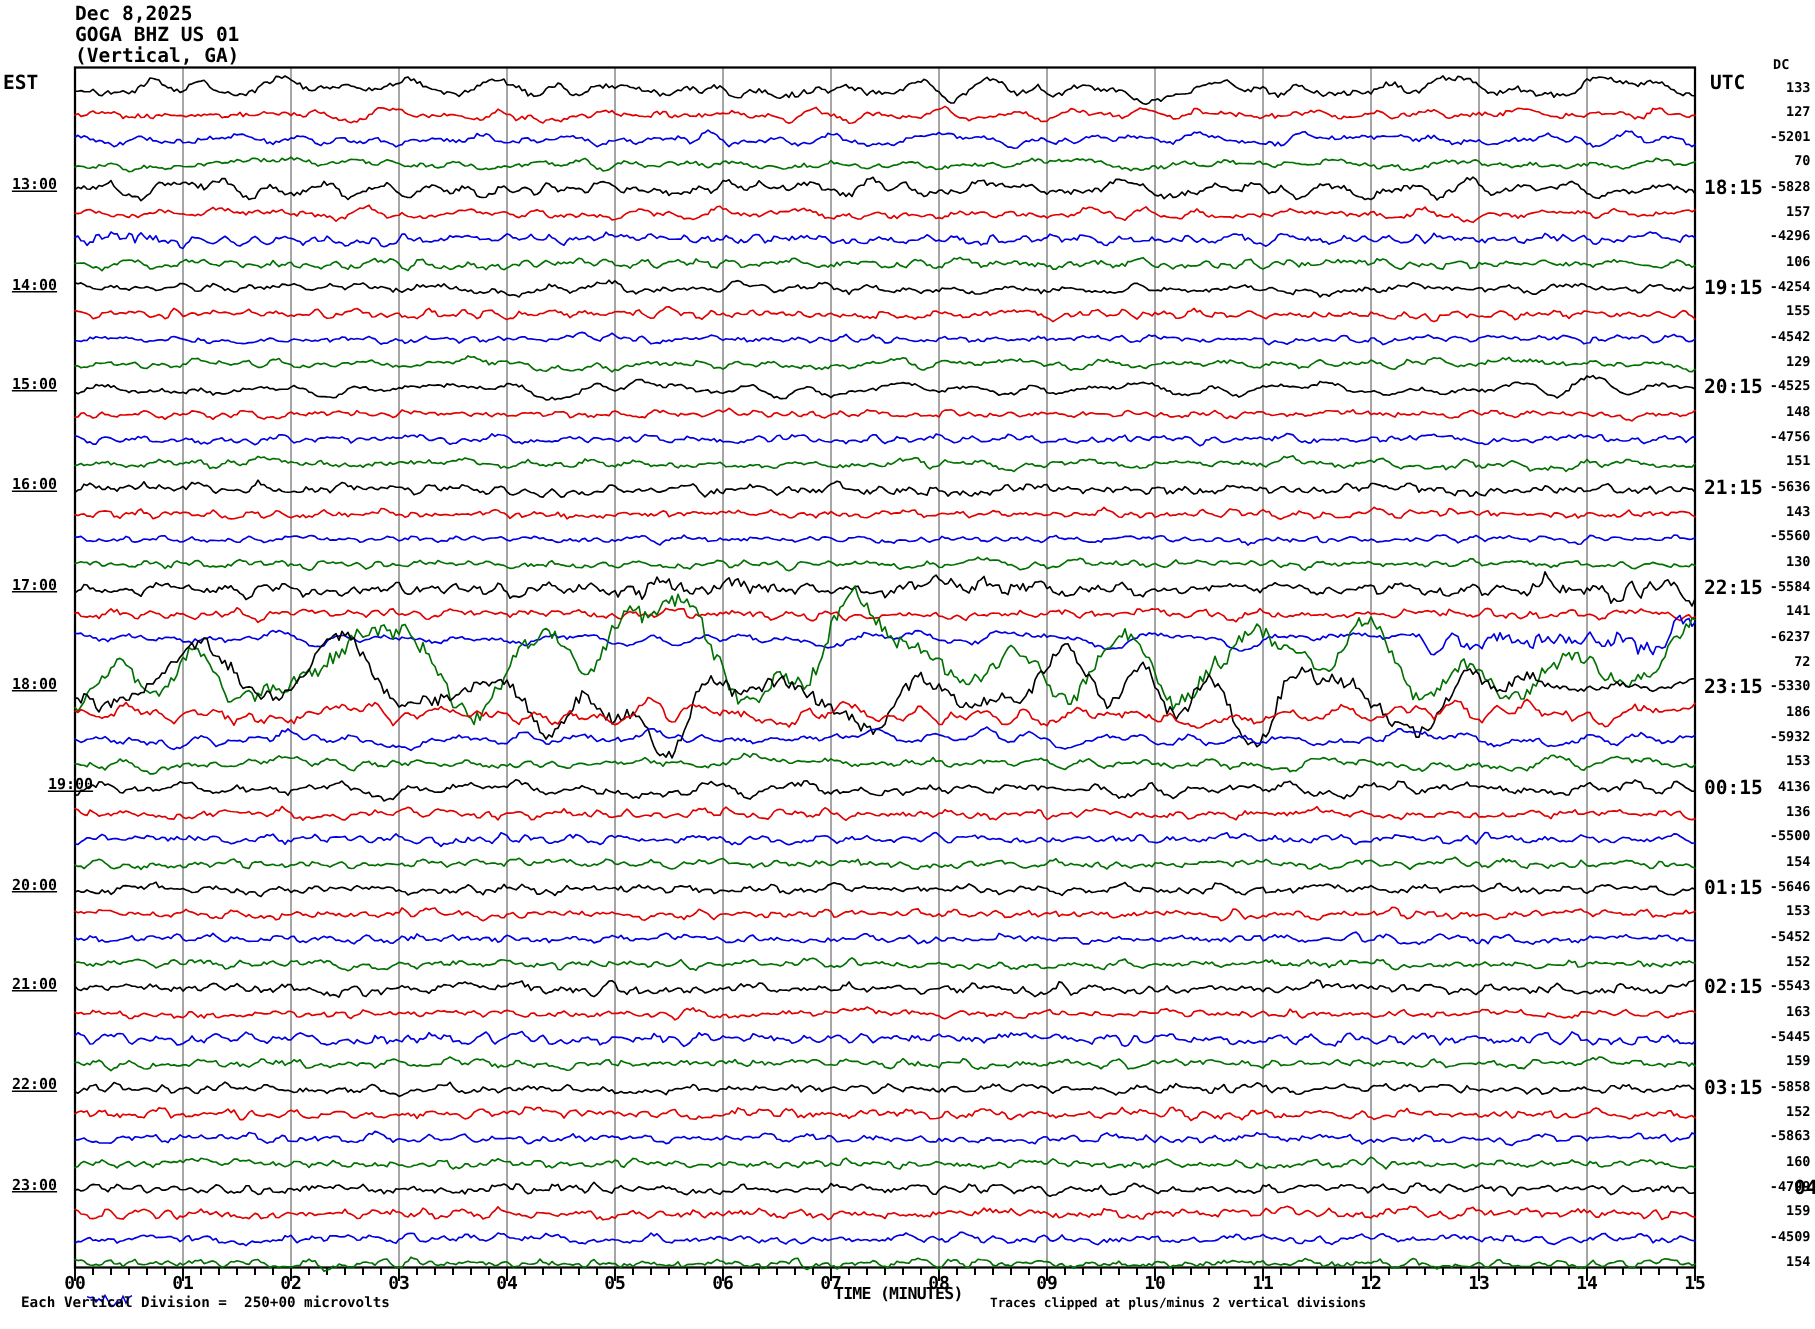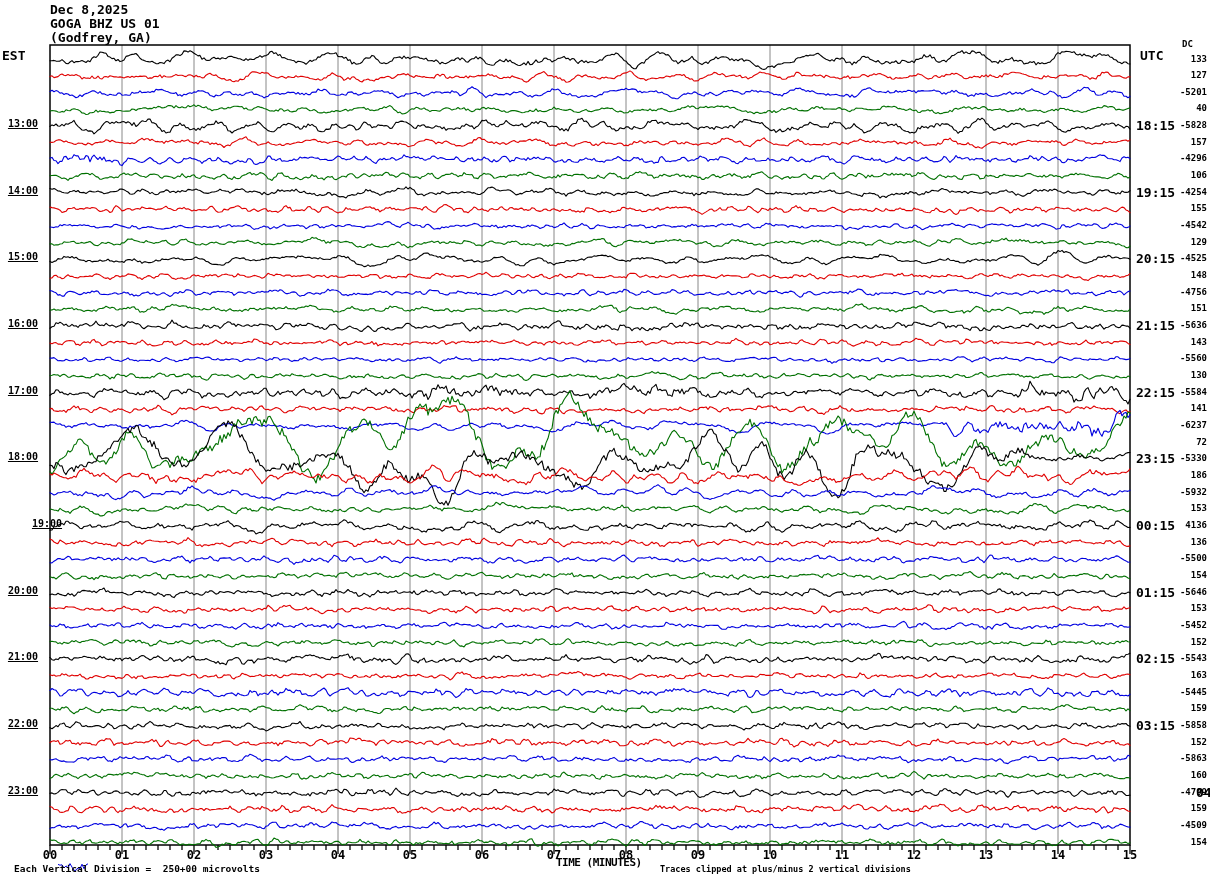--- a/index.html
+++ b/index.html
@@ -175,21 +175,21 @@
       <polyline points="50,778.4 52,777.6 54,775.3 56,774.3 58,775.1 60,776.0 62,776.8 64,774.8 66,775.0 68,773.3 70,774.4 72,775.8 74,776.6 76,777.0 78,778.6 80,776.8 82,776.1 84,774.9 86,774.4 88,776.2 90,777.6 92,776.6 94,775.5 96,774.5 98,776.1 100,776.5 102,778.2 104,776.0 106,776.2 108,774.4 110,774.2 112,774.6 114,775.1 116,774.4 118,774.9 120,773.6 122,775.0 124,773.1 126,773.2 128,772.5 130,773.5 132,774.1 134,772.2 136,772.7 138,772.9 140,773.9 142,774.6 144,774.7 146,776.0 148,776.8 150,775.8 152,776.0 154,774.6 156,772.7 158,772.7 160,774.1 162,773.7 164,773.9 166,773.3 168,774.5 170,775.7 172,775.3 174,774.9 176,776.4 178,776.3 180,776.0 182,774.6 184,776.9 186,775.6 188,776.8 190,777.8 192,777.2 194,776.1 196,774.3 198,774.3 200,774.5 202,775.9 204,776.2 206,778.3 208,776.1 210,776.5 212,775.1 214,775.3 216,776.3 218,777.1 220,775.6 222,773.7 224,775.0 226,775.4 228,777.3 230,777.4 232,778.0 234,777.7 236,775.4 238,775.4 240,776.3 242,776.0 244,777.6 246,777.2 248,777.0 250,775.3 252,777.2 254,776.7 256,776.8 258,777.8 260,774.8 262,775.1 264,775.9 266,776.9 268,776.7 270,777.5 272,778.0 274,777.8 276,776.9 278,776.7 280,775.9 282,775.6 284,776.6 286,777.6 288,777.0 290,776.4 292,773.8 294,773.8 296,774.3 298,773.7 300,777.8 302,779.3 304,778.0 306,779.0 308,778.0 310,775.9 312,775.9 314,777.7 316,777.8 318,777.3 320,775.5 322,776.6 324,776.7 326,775.2 328,773.2 330,773.9 332,772.5 334,773.5 336,774.3 338,774.5 340,774.4 342,776.8 344,776.6 346,776.4 348,775.0 350,776.4 352,776.7 354,776.3 356,774.0 358,773.9 360,773.8 362,774.9 364,778.1 366,777.2 368,778.6 370,777.5 372,775.8 374,774.8 376,775.7 378,775.3 380,777.0 382,776.3 384,776.0 386,775.5 388,775.3 390,777.2 392,777.2 394,777.8 396,777.3 398,775.8 400,776.4 402,775.9 404,774.6 406,774.2 408,775.1 410,773.4 412,774.1 414,777.4 416,778.1 418,775.6 420,774.2 422,772.3 424,772.5 426,774.3 428,774.5 430,775.5 432,776.4 434,775.0 436,775.7 438,774.6 440,775.1 442,776.4 444,777.0 446,775.3 448,775.8 450,774.2 452,774.5 454,775.6 456,775.8 458,777.7 460,778.3 462,777.6 464,777.0 466,776.3 468,776.4 470,776.5 472,776.6 474,778.1 476,777.2 478,775.8 480,775.2 482,776.8 484,776.5 486,774.5 488,774.9 490,775.2 492,776.4 494,776.3 496,776.4 498,777.9 500,775.8 502,777.3 504,776.5 506,776.6 508,775.2 510,774.5 512,776.2 514,775.7 516,777.5 518,778.5 520,778.3 522,775.9 524,775.1 526,775.5 528,777.1 530,777.1 532,778.3 534,777.0 536,774.6 538,776.0 540,775.1 542,775.3 544,773.9 546,774.2 548,775.0 550,777.5 552,776.9 554,775.4 556,776.2 558,776.9 560,776.7 562,773.2 564,772.1 566,774.0 568,775.5 570,775.5 572,776.8 574,777.1 576,775.2 578,775.4 580,776.0 582,774.7 584,775.0 586,775.1 588,776.0 590,776.2 592,774.4 594,775.4 596,778.2 598,778.8 600,779.3 602,776.3 604,776.8 606,774.7 608,775.2 610,775.5 612,777.2 614,777.3 616,776.7 618,776.6 620,776.4 622,775.5 624,774.4 626,774.8 628,775.4 630,776.5 632,775.7 634,775.9 636,777.2 638,775.4 640,777.4 642,776.5 644,777.2 646,775.8 648,777.2 650,777.0 652,778.1 654,777.3 656,779.1 658,777.7 660,777.7 662,777.1 664,776.8 666,774.9 668,775.7 670,776.4 672,778.3 674,778.0 676,775.7 678,775.2 680,773.6 682,773.7 684,774.7 686,774.0 688,774.6 690,773.9 692,774.8 694,774.2 696,775.9 698,775.9 700,774.1 702,772.6 704,773.7 706,775.5 708,775.7 710,776.0 712,777.6 714,776.6 716,774.5 718,774.0 720,775.5 722,775.2 724,775.7 726,775.9 728,777.6 730,776.2 732,776.1 734,776.2 736,775.4 738,778.0 740,778.4 742,777.6 744,777.1 746,776.4 748,776.3 750,778.3 752,776.7 754,777.2 756,775.0 758,775.9 760,776.0 762,778.7 764,777.3 766,777.9 768,775.9 770,776.7 772,774.8 774,774.4 776,773.7 778,772.9 780,773.8 782,775.3 784,776.3 786,776.8 788,778.1 790,777.4 792,776.1 794,777.0 796,776.4 798,776.7 800,775.1 802,776.3 804,776.5 806,777.3 808,776.3 810,777.1 812,775.8 814,776.3 816,777.1 818,777.0 820,776.6 822,775.7 824,773.4 826,774.6 828,775.4 830,777.6 832,778.3 834,778.6 836,777.8 838,775.5 840,777.0 842,777.0 844,779.1 846,777.8 848,778.3 850,778.5 852,776.8 854,776.7 856,778.2 858,776.9 860,778.2 862,777.2 864,776.5 866,776.1 868,776.7 870,775.5 872,774.2 874,774.2 876,773.3 878,773.1 880,775.7 882,776.8 884,776.1 886,775.4 888,778.3 890,777.6 892,777.4 894,777.8 896,776.1 898,775.9 900,773.8 902,773.2 904,773.8 906,775.5 908,776.6 910,775.5 912,772.9 914,771.4 916,772.5 918,774.7 920,775.9 922,777.2 924,779.2 926,776.9 928,774.6 930,774.5 932,776.5 934,775.8 936,775.3 938,776.5 940,775.7 942,775.1 944,775.9 946,774.3 948,775.1 950,777.1 952,776.8 954,777.7 956,777.2 958,775.6 960,776.3 962,776.6 964,776.3 966,775.8 968,776.1 970,775.7 972,776.8 974,777.5 976,778.6 978,777.9 980,777.2 982,776.4 984,777.7 986,776.2 988,775.4 990,776.0 992,776.3 994,775.8 996,776.5 998,773.9 1000,773.6 1002,773.8 1004,776.0 1006,775.3 1008,775.9 1010,776.9 1012,775.8 1014,777.3 1016,777.0 1018,778.1 1020,777.1 1022,777.1 1024,776.1 1026,775.1 1028,774.0 1030,775.4 1032,776.2 1034,775.2 1036,777.1 1038,776.2 1040,776.1 1042,775.3 1044,775.4 1046,774.9 1048,773.3 1050,774.7 1052,774.7 1054,775.8 1056,776.7 1058,776.9 1060,774.3 1062,775.6 1064,774.9 1066,777.5 1068,778.0 1070,777.3 1072,777.3 1074,777.0 1076,775.2 1078,775.1 1080,774.2 1082,774.8 1084,776.5 1086,776.8 1088,775.5 1090,774.7 1092,774.6 1094,773.3 1096,773.5 1098,774.4 1100,773.3 1102,774.3 1104,776.2 1106,775.0 1108,774.8 1110,776.2 1112,775.9 1114,777.4 1116,777.7 1118,778.2 1120,778.6 1122,778.5 1124,778.8 1126,777.6 1128,777.5 1130,778.2" fill="none" stroke="#007000" stroke-width="1.1" stroke-linejoin="round" stroke-linecap="round"></polyline>
       <polyline points="50,793.3 52,792.9 54,794.0 56,793.6 58,792.4 60,790.3 62,789.6 64,789.8 66,789.8 68,792.5 70,792.9 72,794.5 74,791.8 76,791.8 78,789.6 80,790.5 82,792.4 84,792.4 86,792.7 88,792.6 90,791.2 92,790.4 94,790.4 96,793.7 98,795.2 100,794.4 102,792.9 104,791.9 106,791.9 108,793.4 110,793.4 112,792.8 114,791.3 116,790.9 118,791.3 120,793.0 122,793.2 124,793.0 126,792.1 128,792.2 130,793.7 132,795.1 134,793.5 136,794.1 138,795.0 140,793.0 142,791.7 144,789.9 146,790.3 148,791.8 150,794.0 152,795.3 154,794.2 156,795.4 158,794.6 160,795.0 162,793.6 164,790.5 166,790.5 168,793.8 170,794.7 172,796.3 174,795.8 176,792.8 178,792.6 180,792.1 182,794.7 184,794.8 186,794.9 188,794.3 190,795.3 192,792.5 194,792.4 196,793.4 198,792.6 200,794.1 202,791.5 204,790.8 206,793.4 208,790.8 210,792.0 212,790.5 214,790.8 216,791.9 218,791.8 220,791.2 222,792.2 224,790.3 226,790.0 228,791.2 230,792.5 232,792.9 234,791.9 236,792.0 238,792.3 240,791.4 242,789.6 244,791.7 246,794.0 248,793.3 250,794.6 252,793.6 254,793.1 256,795.8 258,793.7 260,794.0 262,795.2 264,792.5 266,792.8 268,792.5 270,792.3 272,793.1 274,791.8 276,791.0 278,793.3 280,792.7 282,794.3 284,793.4 286,793.7 288,793.3 290,795.2 292,793.1 294,792.0 296,793.0 298,794.0 300,794.3 302,795.3 304,794.8 306,795.2 308,793.6 310,795.9 312,792.8 314,792.8 316,794.1 318,794.1 320,792.5 322,792.7 324,794.1 326,793.9 328,790.2 330,791.0 332,790.2 334,790.2 336,789.3 338,790.3 340,792.4 342,792.9 344,789.3 346,789.5 348,791.2 350,794.4 352,795.8 354,795.3 356,792.4 358,793.7 360,793.2 362,793.7 364,793.3 366,793.6 368,789.6 370,790.6 372,789.6 374,793.6 376,792.9 378,791.4 380,790.5 382,791.7 384,790.2 386,792.5 388,792.9 390,795.3 392,793.8 394,790.5 396,788.2 398,790.3 400,792.0 402,793.8 404,793.9 406,794.7 408,795.4 410,792.2 412,791.8 414,790.4 416,792.2 418,792.8 420,793.6 422,794.0 424,792.6 426,791.2 428,791.9 430,792.5 432,793.1 434,792.7 436,792.9 438,791.4 440,791.7 442,790.5 444,792.3 446,791.5 448,792.8 450,792.5 452,794.6 454,794.7 456,795.9 458,796.4 460,794.9 462,793.0 464,795.3 466,794.0 468,794.9 470,795.1 472,793.2 474,792.7 476,794.8 478,795.5 480,796.2 482,794.0 484,794.4 486,794.3 488,794.8 490,793.2 492,792.2 494,789.9 496,789.5 498,792.6 500,792.6 502,792.6 504,792.0 506,793.0 508,792.6 510,793.2 512,792.7 514,794.3 516,793.9 518,795.0 520,793.7 522,793.3 524,792.8 526,793.2 528,793.6 530,794.6 532,794.4 534,793.0 536,792.5 538,792.0 540,792.9 542,792.7 544,793.0 546,792.5 548,795.0 550,792.9 552,792.1 554,789.0 556,790.7 558,789.8 560,791.4 562,791.3 564,791.6 566,792.9 568,793.3 570,791.4 572,790.6 574,789.6 576,790.0 578,792.1 580,791.4 582,793.0 584,792.8 586,793.3 588,793.0 590,794.9 592,793.0 594,794.7 596,792.6 598,793.3 600,792.8 602,791.9 604,793.0 606,790.8 608,790.2 610,790.4 612,790.0 614,790.6 616,790.3 618,791.0 620,794.3 622,796.1 624,796.2 626,793.4 628,791.7 630,790.9 632,791.9 634,792.2 636,792.9 638,793.8 640,794.8 642,794.0 644,792.2 646,789.4 648,790.7 650,790.1 652,793.4 654,795.2 656,793.6 658,794.3 660,791.1 662,789.9 664,790.2 666,790.0 668,789.9 670,791.2 672,792.3 674,793.6 676,795.7 678,794.1 680,793.4 682,794.0 684,792.3 686,791.8 688,790.9 690,792.2 692,791.1 694,791.5 696,794.0 698,796.5 700,797.5 702,796.7 704,796.6 706,794.9 708,794.6 710,792.9 712,792.1 714,791.2 716,792.1 718,792.8 720,792.1 722,793.3 724,793.9 726,793.2 728,794.1 730,792.5 732,792.8 734,790.3 736,793.1 738,795.4 740,796.6 742,796.0 744,796.1 746,795.2 748,794.5 750,794.1 752,791.0 754,790.4 756,788.9 758,789.6 760,791.3 762,790.3 764,791.8 766,792.5 768,793.2 770,794.7 772,795.7 774,794.0 776,793.8 778,794.2 780,792.9 782,791.3 784,793.2 786,792.9 788,794.2 790,794.1 792,794.3 794,794.2 796,794.2 798,792.0 800,793.3 802,791.9 804,792.2 806,791.7 808,791.2 810,792.6 812,794.1 814,793.4 816,792.7 818,791.8 820,792.3 822,793.5 824,795.0 826,793.7 828,794.4 830,794.8 832,793.6 834,794.2 836,795.5 838,794.5 840,794.1 842,790.2 844,790.9 846,789.7 848,792.1 850,792.6 852,795.0 854,794.8 856,794.7 858,793.4 860,792.6 862,792.3 864,791.3 866,790.4 868,790.6 870,791.4 872,790.5 874,790.0 876,790.4 878,790.0 880,790.6 882,791.9 884,793.4 886,793.0 888,792.0 890,791.9 892,792.0 894,789.9 896,790.7 898,790.0 900,789.8 902,790.2 904,791.8 906,792.2 908,791.9 910,792.8 912,795.3 914,793.6 916,791.4 918,791.8 920,790.8 922,789.4 924,791.7 926,792.9 928,792.6 930,792.8 932,793.9 934,795.1 936,795.5 938,794.4 940,790.9 942,790.9 944,788.8 946,788.8 948,790.7 950,790.4 952,792.6 954,793.6 956,792.5 958,793.8 960,795.3 962,793.4 964,790.7 966,789.6 968,790.6 970,791.3 972,792.7 974,792.5 976,794.3 978,794.1 980,792.9 982,792.9 984,791.6 986,791.3 988,790.1 990,792.1 992,792.1 994,791.4 996,794.0 998,792.1 1000,790.9 1002,791.3 1004,792.4 1006,795.7 1008,797.3 1010,795.4 1012,792.1 1014,791.6 1016,791.9 1018,793.1 1020,792.9 1022,792.3 1024,792.3 1026,792.3 1028,791.2 1030,791.2 1032,790.3 1034,791.0 1036,793.3 1038,794.3 1040,792.7 1042,792.6 1044,791.3 1046,792.3 1048,792.7 1050,791.7 1052,791.5 1054,793.0 1056,792.9 1058,791.8 1060,791.0 1062,790.6 1064,791.7 1066,792.4 1068,791.2 1070,792.2 1072,794.9 1074,796.4 1076,795.6 1078,794.1 1080,791.9 1082,790.4 1084,791.6 1086,792.7 1088,794.3 1090,794.1 1092,794.2 1094,793.0 1096,793.3 1098,791.9 1100,792.0 1102,794.3 1104,792.9 1106,793.4 1108,790.9 1110,792.0 1112,790.6 1114,793.8 1116,794.4 1118,791.7 1120,791.8 1122,791.6 1124,793.5 1126,795.4 1128,795.5 1130,795.1" fill="none" stroke="#000000" stroke-width="1.1" stroke-linejoin="round" stroke-linecap="round"></polyline>
       <polyline points="50,806.4 52,807.2 54,809.3 56,809.5 58,810.0 60,812.3 62,812.4 64,812.0 66,810.9 68,810.7 70,806.3 72,806.2 74,807.4 76,809.7 78,812.0 80,812.4 82,812.7 84,810.8 86,809.0 88,808.5 90,806.9 92,807.9 94,806.8 96,806.2 98,806.8 100,807.7 102,809.4 104,812.3 106,811.8 108,809.5 110,807.6 112,806.9 114,807.7 116,810.9 118,812.7 120,810.7 122,811.4 124,810.4 126,808.2 128,808.8 130,808.8 132,807.9 134,806.1 136,808.3 138,807.7 140,809.6 142,808.9 144,807.8 146,809.5 148,811.1 150,809.3 152,808.4 154,811.0 156,809.9 158,811.3 160,811.4 162,812.2 164,811.7 166,812.4 168,810.6 170,808.9 172,809.6 174,812.4 176,811.8 178,811.7 180,809.8 182,808.8 184,811.7 186,811.8 188,810.3 190,809.2 192,808.3 194,808.8 196,809.2 198,809.8 200,808.6 202,808.6 204,810.5 206,808.5 208,809.0 210,810.3 212,809.6 214,809.5 216,809.3 218,808.9 220,808.6 222,809.2 224,808.5 226,808.3 228,808.8 230,806.1 232,808.8 234,809.4 236,810.5 238,812.3 240,812.2 242,809.7 244,809.6 246,808.7 248,806.7 250,806.9 252,807.5 254,809.0 256,808.8 258,807.7 260,809.5 262,806.4 264,807.9 266,808.0 268,808.9 270,810.7 272,811.3 274,809.1 276,811.0 278,809.7 280,808.5 282,805.4 284,806.6 286,809.4 288,809.2 290,812.5 292,812.2 294,810.6 296,811.0 298,811.4 300,810.1 302,807.3 304,806.9 306,807.3 308,806.1 310,806.9 312,808.6 314,808.2 316,810.9 318,809.6 320,810.3 322,812.6 324,811.8 326,811.5 328,808.6 330,807.0 332,804.6 334,806.7 336,807.4 338,808.2 340,808.3 342,809.1 344,809.9 346,809.2 348,810.5 350,810.4 352,811.1 354,812.0 356,810.9 358,808.3 360,808.5 362,808.6 364,808.9 366,808.8 368,809.7 370,810.3 372,810.8 374,809.2 376,809.3 378,810.1 380,809.0 382,809.1 384,807.8 386,809.1 388,807.8 390,808.7 392,807.6 394,807.5 396,809.8 398,812.6 400,811.3 402,813.2 404,812.8 406,812.6 408,811.2 410,812.1 412,809.8 414,809.7 416,809.3 418,809.5 420,808.0 422,807.1 424,809.1 426,808.1 428,809.5 430,810.6 432,812.3 434,811.4 436,810.1 438,808.3 440,807.5 442,807.9 444,809.9 446,810.0 448,810.4 450,810.2 452,808.9 454,811.3 456,809.6 458,808.6 460,809.8 462,806.7 464,807.8 466,808.4 468,810.7 470,811.8 472,810.0 474,808.5 476,809.8 478,808.1 480,809.4 482,810.5 484,809.1 486,807.4 488,809.3 490,808.2 492,808.7 494,807.0 496,809.5 498,807.9 500,809.5 502,809.3 504,807.8 506,805.6 508,806.9 510,807.3 512,809.2 514,810.8 516,809.1 518,811.4 520,811.0 522,812.1 524,811.4 526,808.8 528,808.6 530,808.0 532,807.3 534,806.3 536,807.8 538,810.3 540,809.0 542,811.9 544,810.8 546,809.8 548,809.4 550,811.0 552,813.0 554,812.1 556,809.3 558,808.9 560,807.7 562,807.6 564,808.7 566,808.5 568,810.0 570,808.2 572,810.0 574,809.6 576,808.0 578,809.7 580,810.0 582,809.3 584,810.5 586,810.4 588,810.9 590,812.3 592,809.1 594,809.2 596,808.5 598,809.3 600,810.4 602,810.0 604,810.6 606,809.6 608,810.2 610,809.3 612,810.9 614,810.0 616,811.2 618,810.3 620,811.2 622,808.0 624,809.8 626,808.1 628,809.0 630,808.4 632,807.3 634,807.4 636,808.0 638,808.6 640,807.5 642,808.3 644,809.4 646,809.9 648,810.3 650,807.8 652,809.3 654,807.6 656,805.4 658,807.4 660,805.8 662,808.3 664,806.4 666,808.4 668,808.1 670,807.2 672,808.3 674,805.8 676,807.8 678,809.4 680,810.4 682,809.1 684,808.1 686,806.8 688,806.9 690,808.6 692,807.5 694,808.8 696,807.9 698,808.7 700,809.9 702,811.4 704,809.1 706,811.8 708,811.3 710,810.4 712,808.9 714,809.6 716,809.5 718,810.7 720,808.6 722,809.8 724,810.2 726,811.4 728,809.2 730,810.2 732,809.3 734,809.9 736,805.8 738,806.6 740,806.5 742,807.3 744,807.3 746,811.1 748,812.0 750,811.6 752,809.9 754,811.2 756,811.6 758,810.5 760,812.5 762,812.7 764,809.9 766,808.9 768,809.8 770,807.9 772,808.5 774,807.5 776,808.7 778,807.9 780,808.7 782,810.8 784,808.5 786,808.4 788,806.2 790,806.9 792,808.4 794,808.3 796,808.3 798,807.3 800,809.6 802,808.9 804,809.8 806,809.8 808,810.8 810,809.8 812,811.2 814,807.9 816,806.4 818,806.7 820,807.6 822,806.6 824,807.7 826,807.9 828,807.1 830,807.0 832,807.7 834,810.6 836,810.2 838,810.3 840,810.2 842,808.0 844,805.6 846,807.0 848,808.7 850,808.8 852,806.6 854,805.2 856,805.0 858,804.2 860,804.9 862,805.9 864,809.2 866,809.8 868,809.0 870,807.6 872,807.0 874,808.1 876,809.2 878,811.0 880,810.4 882,809.4 884,807.7 886,805.6 888,807.8 890,808.4 892,810.9 894,810.8 896,810.8 898,809.0 900,810.5 902,811.1 904,808.9 906,809.4 908,808.3 910,811.4 912,811.3 914,811.9 916,810.3 918,811.1 920,808.8 922,809.3 924,806.3 926,805.9 928,807.9 930,809.0 932,806.4 934,806.3 936,805.8 938,806.2 940,804.2 942,804.7 944,804.7 946,806.9 948,808.1 950,810.2 952,811.6 954,810.5 956,810.1 958,809.7 960,807.6 962,809.9 964,810.8 966,812.4 968,812.3 970,811.6 972,809.9 974,810.5 976,809.1 978,805.7 980,805.7 982,804.9 984,807.1 986,806.7 988,807.7 990,809.9 992,808.8 994,807.1 996,810.0 998,809.6 1000,809.1 1002,808.5 1004,808.2 1006,807.2 1008,808.1 1010,809.7 1012,809.2 1014,806.6 1016,806.5 1018,805.4 1020,807.6 1022,807.6 1024,807.1 1026,807.8 1028,811.2 1030,809.2 1032,808.6 1034,809.1 1036,808.8 1038,808.7 1040,811.2 1042,810.5 1044,809.7 1046,808.5 1048,807.2 1050,807.8 1052,805.9 1054,808.4 1056,806.3 1058,808.5 1060,807.2 1062,809.5 1064,811.4 1066,811.4 1068,808.6 1070,810.1 1072,808.5 1074,808.0 1076,806.8 1078,808.4 1080,808.8 1082,808.2 1084,808.9 1086,809.6 1088,808.2 1090,809.3 1092,808.7 1094,809.6 1096,812.4 1098,811.3 1100,809.7 1102,807.5 1104,806.7 1106,809.6 1108,813.0 1110,811.9 1112,811.5 1114,807.8 1116,808.1 1118,808.4 1120,809.3 1122,808.5 1124,808.5 1126,809.8 1128,811.0 1130,811.4" fill="none" stroke="#e00000" stroke-width="1.1" stroke-linejoin="round" stroke-linecap="round"></polyline>
       <polyline points="50,828.6 52,827.6 54,827.8 56,826.6 58,825.6 60,825.1 62,827.0 64,826.6 66,827.5 68,826.3 70,827.1 72,825.8 74,826.1 76,826.1 78,828.7 80,827.5 82,827.2 84,826.3 86,825.7 88,826.4 90,825.4 92,824.7 94,823.8 96,823.5 98,824.4 100,823.6 102,823.7 104,825.1 106,824.8 108,824.9 110,824.8 112,824.4 114,824.3 116,825.4 118,825.7 120,827.7 122,826.6 124,824.3 126,823.8 128,827.1 130,826.1 132,826.1 134,825.1 136,824.3 138,824.1 140,824.6 142,826.7 144,825.7 146,828.5 148,828.2 150,828.7 152,828.0 154,827.4 156,827.5 158,828.8 160,829.6 162,829.1 164,830.4 166,828.8 168,827.4 170,828.1 172,828.0 174,828.4 176,827.4 178,827.0 180,827.9 182,826.7 184,827.2 186,826.6 188,826.9 190,823.8 192,824.6 194,823.5 196,826.1 198,828.5 200,827.2 202,826.5 204,825.9 206,826.3 208,824.1 210,825.4 212,825.0 214,825.0 216,827.4 218,826.6 220,823.8 222,823.9 224,823.9 226,824.4 228,824.6 230,824.4 232,823.3 234,824.1 236,825.0 238,826.8 240,826.7 242,824.8 244,825.2 246,823.5 248,824.3 250,824.7 252,824.7 254,825.4 256,826.2 258,827.5 260,826.9 262,828.2 264,828.8 266,826.2 268,825.7 270,823.4 272,822.4 274,822.2 276,822.3 278,825.4 280,827.5 282,827.6 284,827.9 286,827.0 288,825.2 290,826.0 292,826.0 294,824.8 296,824.0 298,825.6 300,826.8 302,826.1 304,827.2 306,824.8 308,825.0 310,822.9 312,822.9 314,825.1 316,823.6 318,825.2 320,826.7 322,826.6 324,827.4 326,826.5 328,825.5 330,824.0 332,822.0 334,822.7 336,822.5 338,824.3 340,825.3 342,825.3 344,825.8 346,826.0 348,827.0 350,824.6 352,825.8 354,824.2 356,825.5 358,825.5 360,825.8 362,824.2 364,822.3 366,823.5 368,824.3 370,823.6 372,823.0 374,824.9 376,824.7 378,826.0 380,828.0 382,827.6 384,827.6 386,828.9 388,828.6 390,829.2 392,827.6 394,827.0 396,826.4 398,827.9 400,827.6 402,827.2 404,826.2 406,827.0 408,826.2 410,826.6 412,826.7 414,827.5 416,828.3 418,827.8 420,828.6 422,827.1 424,827.3 426,827.7 428,827.4 430,825.5 432,824.3 434,822.0 436,823.9 438,822.5 440,824.4 442,826.8 444,828.1 446,828.2 448,828.6 450,826.8 452,827.0 454,826.8 456,827.1 458,826.0 460,827.6 462,826.3 464,825.5 466,827.4 468,826.5 470,826.5 472,825.9 474,824.9 476,826.2 478,824.6 480,824.4 482,825.7 484,825.4 486,826.7 488,826.7 490,825.5 492,824.5 494,824.0 496,825.9 498,824.6 500,824.7 502,826.2 504,827.4 506,828.6 508,826.7 510,827.9 512,826.9 514,825.6 516,825.8 518,825.2 520,827.5 522,828.4 524,829.3 526,827.5 528,826.6 530,826.1 532,827.9 534,829.1 536,828.6 538,827.7 540,826.0 542,825.0 544,826.0 546,826.4 548,827.4 550,825.8 552,827.0 554,826.3 556,825.8 558,825.6 560,824.8 562,825.1 564,826.7 566,825.8 568,827.6 570,826.9 572,826.1 574,827.0 576,826.5 578,826.5 580,827.3 582,826.4 584,826.3 586,827.4 588,826.6 590,827.1 592,825.3 594,826.7 596,824.8 598,823.8 600,823.4 602,823.5 604,822.0 606,823.1 608,823.9 610,824.8 612,826.2 614,826.8 616,828.1 618,826.1 620,824.8 622,824.3 624,825.4 626,826.6 628,825.9 630,828.0 632,827.6 634,825.5 636,824.7 638,823.6 640,821.6 642,821.6 644,822.7 646,823.5 648,823.9 650,825.3 652,824.9 654,828.0 656,828.5 658,826.7 660,825.4 662,824.0 664,825.3 666,825.5 668,825.9 670,827.2 672,828.7 674,828.4 676,828.1 678,826.2 680,827.4 682,825.8 684,825.9 686,826.9 688,827.6 690,828.0 692,825.2 694,824.4 696,823.5 698,824.6 700,826.9 702,827.4 704,826.7 706,825.5 708,823.3 710,825.9 712,826.5 714,826.5 716,827.6 718,826.6 720,825.6 722,826.0 724,826.2 726,826.6 728,828.2 730,829.2 732,829.8 734,828.1 736,826.4 738,828.2 740,825.7 742,827.3 744,826.1 746,827.8 748,825.3 750,826.0 752,827.0 754,827.1 756,826.0 758,824.4 760,824.8 762,824.5 764,825.6 766,826.3 768,824.5 770,824.7 772,824.2 774,827.2 776,827.7 778,827.2 780,827.9 782,826.9 784,828.0 786,828.1 788,826.5 790,826.8 792,826.5 794,825.7 796,824.9 798,826.8 800,828.0 802,827.6 804,827.2 806,827.3 808,827.3 810,827.1 812,826.4 814,824.9 816,824.0 818,825.5 820,824.1 822,824.9 824,822.9 826,823.3 828,825.7 830,826.5 832,825.1 834,825.8 836,824.7 838,824.4 840,824.2 842,822.9 844,824.6 846,825.2 848,825.9 850,825.1 852,826.0 854,826.6 856,827.3 858,826.3 860,825.2 862,825.7 864,828.3 866,829.0 868,829.0 870,826.8 872,827.3 874,827.4 876,826.9 878,825.0 880,824.1 882,826.3 884,828.4 886,828.6 888,829.6 890,828.1 892,827.5 894,825.6 896,825.5 898,826.1 900,825.1 902,825.4 904,824.1 906,823.5 908,822.7 910,824.5 912,825.0 914,826.0 916,825.7 918,824.2 920,822.9 922,822.5 924,824.1 926,824.3 928,825.7 930,826.1 932,827.8 934,826.8 936,827.1 938,825.9 940,826.4 942,824.8 944,826.4 946,826.8 948,826.3 950,826.7 952,825.8 954,826.3 956,826.5 958,826.0 960,824.0 962,823.5 964,825.7 966,825.1 968,823.5 970,823.2 972,824.2 974,825.8 976,824.3 978,826.1 980,824.4 982,824.8 984,826.2 986,826.6 988,827.8 990,825.6 992,825.2 994,824.5 996,826.6 998,826.0 1000,826.8 1002,827.2 1004,823.8 1006,824.2 1008,824.0 1010,827.0 1012,826.4 1014,827.3 1016,827.8 1018,827.1 1020,826.9 1022,825.2 1024,824.6 1026,824.9 1028,824.5 1030,826.8 1032,828.6 1034,829.1 1036,829.6 1038,828.6 1040,827.6 1042,826.4 1044,825.9 1046,825.0 1048,824.9 1050,826.3 1052,827.5 1054,828.4 1056,827.0 1058,826.8 1060,825.0 1062,826.5 1064,824.8 1066,823.9 1068,822.5 1070,822.3 1072,824.3 1074,825.5 1076,826.7 1078,827.1 1080,825.3 1082,826.3 1084,825.5 1086,825.6 1088,824.8 1090,824.8 1092,822.9 1094,822.5 1096,823.8 1098,823.6 1100,825.3 1102,828.6 1104,826.7 1106,827.2 1108,825.5 1110,826.8 1112,828.3 1114,827.7 1116,826.1 1118,825.8 1120,824.1 1122,824.6 1124,825.4 1126,826.3 1128,827.0 1130,827.1" fill="none" stroke="#0000e0" stroke-width="1.1" stroke-linejoin="round" stroke-linecap="round"></polyline>
       <polyline points="50,839.6 52,840.4 54,840.0 56,840.7 58,842.6 60,843.3 62,843.5 64,842.9 66,843.5 68,843.0 70,841.0 72,840.4 74,840.1 76,842.5 78,842.7 80,842.1 82,844.4 84,842.6 86,841.3 88,840.8 90,839.6 92,842.6 94,842.9 96,843.2 98,842.8 100,842.1 102,842.2 104,841.1 106,842.4 108,842.9 110,841.4 112,840.7 114,841.9 116,842.8 118,843.9 120,842.1 122,843.3 124,842.1 126,840.7 128,842.1 130,840.4 132,840.5 134,839.9 136,842.4 138,841.8 140,841.1 142,840.6 144,841.5 146,843.4 148,844.8 150,844.2 152,842.8 154,841.0 156,841.3 158,840.5 160,841.0 162,841.5 164,842.6 166,842.9 168,840.5 170,839.8 172,839.7 174,841.5 176,841.9 178,843.4 180,845.2 182,844.0 184,844.1 186,845.3 188,844.4 190,844.4 192,844.5 194,844.8 196,844.2 198,843.7 200,843.7 202,840.6 204,841.1 206,839.4 208,840.9 210,840.5 212,843.7 214,844.8 216,847.5 218,846.7 220,846.2 222,844.1 224,844.9 226,842.7 228,843.4 230,843.6 232,844.7 234,844.6 236,844.6 238,842.4 240,842.6 242,841.5 244,841.3 246,841.8 248,842.0 250,843.5 252,841.3 254,840.3 256,839.5 258,839.4 260,841.9 262,843.7 264,845.1 266,844.9 268,845.1 270,841.7 272,840.9 274,838.1 276,839.1 278,839.5 280,842.2 282,843.1 284,842.2 286,840.9 288,841.0 290,843.0 292,843.7 294,843.0 296,843.4 298,841.5 300,842.3 302,842.5 304,843.1 306,841.6 308,842.2 310,841.5 312,840.8 314,841.5 316,841.5 318,841.8 320,841.3 322,841.4 324,843.3 326,841.8 328,842.7 330,843.8 332,843.4 334,841.9 336,841.4 338,841.2 340,842.8 342,844.6 344,844.3 346,844.0 348,842.1 350,842.2 352,842.7 354,842.8 356,842.6 358,841.8 360,839.4 362,841.6 364,841.9 366,843.2 368,841.0 370,842.7 372,843.5 374,842.8 376,842.3 378,842.7 380,842.9 382,843.4 384,842.7 386,842.5 388,844.4 390,845.2 392,843.5 394,840.8 396,839.7 398,841.8 400,843.2 402,842.2 404,842.6 406,841.9 408,842.4 410,842.3 412,844.0 414,844.9 416,842.5 418,843.6 420,842.7 422,844.2 424,842.7 426,842.0 428,840.9 430,841.7 432,841.7 434,842.6 436,841.6 438,843.2 440,843.1 442,843.3 444,843.8 446,843.3 448,843.9 450,843.1 452,841.2 454,844.4 456,844.3 458,843.1 460,842.8 462,842.9 464,842.5 466,842.3 468,842.5 470,843.3 472,841.6 474,842.3 476,840.9 478,839.6 480,840.7 482,840.9 484,842.6 486,842.1 488,842.4 490,841.0 492,841.4 494,842.4 496,843.8 498,843.8 500,844.5 502,843.6 504,842.7 506,842.7 508,845.7 510,845.4 512,843.8 514,841.9 516,842.2 518,842.5 520,841.0 522,841.1 524,841.3 526,842.5 528,840.2 530,839.0 532,838.9 534,842.9 536,845.4 538,846.3 540,845.3 542,844.4 544,842.5 546,843.9 548,842.6 550,842.1 552,842.0 554,844.3 556,843.8 558,846.0 560,844.6 562,842.6 564,842.2 566,842.3 568,841.8 570,843.4 572,842.0 574,841.5 576,841.9 578,841.7 580,841.8 582,840.4 584,841.1 586,842.9 588,844.2 590,844.2 592,845.5 594,842.7 596,843.2 598,840.8 600,841.6 602,841.5 604,841.9 606,842.1 608,839.8 610,839.8 612,838.9 614,839.7 616,839.9 618,840.2 620,841.7 622,843.4 624,844.5 626,846.3 628,844.5 630,842.1 632,839.6 634,840.9 636,839.9 638,840.1 640,842.3 642,842.7 644,845.1 646,845.0 648,841.5 650,841.4 652,839.5 654,839.8 656,840.0 658,840.2 660,841.1 662,843.4 664,844.1 666,842.5 668,841.9 670,843.4 672,843.3 674,844.2 676,842.6 678,841.5 680,841.5 682,841.9 684,841.6 686,842.2 688,842.2 690,841.0 692,840.6 694,840.5 696,841.2 698,841.1 700,841.6 702,843.2 704,844.5 706,842.9 708,842.4 710,844.2 712,844.5 714,843.9 716,845.5 718,843.9 720,843.5 722,843.6 724,841.7 726,842.1 728,841.5 730,842.0 732,843.6 734,843.7 736,842.5 738,843.1 740,843.4 742,842.0 744,842.5 746,840.8 748,843.1 750,842.8 752,844.2 754,843.7 756,843.3 758,843.5 760,844.0 762,842.9 764,844.1 766,842.5 768,843.6 770,841.4 772,841.0 774,841.6 776,841.4 778,842.8 780,845.1 782,843.7 784,843.8 786,843.4 788,843.6 790,841.5 792,842.1 794,842.3 796,843.2 798,844.3 800,842.5 802,843.6 804,841.3 806,841.8 808,843.2 810,843.1 812,841.2 814,842.2 816,840.2 818,841.9 820,841.1 822,840.4 824,840.8 826,841.5 828,840.8 830,841.5 832,841.6 834,841.1 836,843.2 838,841.1 840,841.3 842,840.6 844,842.9 846,843.5 848,842.8 850,842.3 852,842.8 854,843.3 856,842.6 858,842.9 860,843.6 862,842.6 864,841.6 866,840.4 868,840.8 870,839.0 872,839.9 874,840.3 876,841.8 878,842.1 880,842.0 882,844.5 884,843.7 886,843.1 888,841.3 890,844.0 892,842.8 894,844.0 896,844.0 898,841.8 900,843.3 902,843.2 904,841.1 906,842.0 908,841.5 910,842.3 912,841.6 914,842.2 916,841.0 918,840.9 920,839.4 922,842.0 924,842.0 926,843.0 928,845.3 930,844.7 932,845.3 934,843.8 936,843.4 938,841.9 940,840.2 942,839.0 944,839.7 946,843.3 948,842.0 950,842.3 952,843.1 954,844.4 956,844.4 958,846.0 960,844.5 962,843.9 964,843.9 966,843.9 968,844.9 970,842.9 972,843.6 974,844.1 976,844.2 978,844.4 980,844.6 982,843.5 984,842.4 986,841.7 988,842.7 990,844.6 992,845.2 994,843.2 996,841.9 998,840.1 1000,839.8 1002,842.0 1004,842.3 1006,842.5 1008,843.9 1010,844.0 1012,843.7 1014,844.3 1016,844.3 1018,844.3 1020,844.3 1022,842.9 1024,842.2 1026,841.5 1028,842.4 1030,842.6 1032,843.9 1034,843.6 1036,841.9 1038,840.6 1040,840.7 1042,841.0 1044,841.6 1046,844.1 1048,843.2 1050,843.9 1052,845.6 1054,845.0 1056,845.5 1058,843.9 1060,842.1 1062,840.2 1064,842.7 1066,843.3 1068,844.5 1070,843.8 1072,842.4 1074,841.9 1076,841.7 1078,840.9 1080,840.5 1082,840.8 1084,843.6 1086,844.6 1088,845.4 1090,844.9 1092,842.2 1094,842.3 1096,840.7 1098,840.3 1100,840.2 1102,841.4 1104,842.4 1106,841.7 1108,839.8 1110,839.2 1112,839.4 1114,839.9 1116,840.2 1118,840.2 1120,842.7 1122,843.1 1124,842.4 1126,842.1 1128,843.6 1130,842.7" fill="none" stroke="#007000" stroke-width="1.1" stroke-linejoin="round" stroke-linecap="round"></polyline>
       <polyline points="58,864.4 60,865.2 62,864.8 64,868.0 66,865.9 68,867.7 70,863.6 72,867.1 74,870.3 76,870.3 78,867.8 80,868.5 82,864.2 84,868.7 86,864.9 88,863.8" fill="none" stroke="#0000e0" stroke-width="1"></polyline>
     </svg>
 
   <div class="lbl title-line" style="left:50px;top:3px;text-align:center;">Dec 8,2025</div>
   <div class="lbl title-line" style="left:50px;top:17px;">GOGA BHZ US 01</div>
-  <div class="lbl title-line" style="left:50px;top:31px;">(Godfrey, GA)</div>
+  <div class="lbl title-line" style="left:50px;top:31px;">(Vertical, GA)</div>
 
   <div class="lbl axis-head" style="left:2px;top:49px;">EST</div>
   <div class="lbl axis-head" style="left:1140px;top:49px;">UTC</div>
   <div class="lbl dc-head" style="left:1182px;top:40px;">DC</div>
 
   <div class="lbl xaxis-title" style="left:556px;top:857px;">TIME (MINUTES)</div>
   <div class="lbl foot-left" style="left:14px;top:864px;">Each Vertical Division =  250+00 microvolts</div>
   <div class="lbl foot-right" style="left:660px;top:865px;">Traces clipped at plus/minus 2 vertical divisions</div>
 
   <div id="labels">
@@ -205,21 +205,21 @@
       <div class="lbl xtick" style="left: 684px; top: 849px;">09</div>
       <div class="lbl xtick" style="left: 756px; top: 849px;">10</div>
       <div class="lbl xtick" style="left: 828px; top: 849px;">11</div>
       <div class="lbl xtick" style="left: 900px; top: 849px;">12</div>
       <div class="lbl xtick" style="left: 972px; top: 849px;">13</div>
       <div class="lbl xtick" style="left: 1044px; top: 849px;">14</div>
       <div class="lbl xtick" style="left: 1116px; top: 849px;">15</div>
       <div class="lbl dc" style="left: 1161px; top: 54.5px;">133</div>
       <div class="lbl dc" style="left: 1161px; top: 71.16px;">127</div>
       <div class="lbl dc" style="left: 1161px; top: 87.82px;">-5201</div>
-      <div class="lbl dc" style="left: 1161px; top: 104.48px;">40</div>
+      <div class="lbl dc" style="left: 1161px; top: 104.48px;">70</div>
       <div class="lbl dc" style="left: 1161px; top: 121.14px;">-5828</div>
       <div class="lbl dc" style="left: 1161px; top: 137.8px;">157</div>
       <div class="lbl dc" style="left: 1161px; top: 154.46px;">-4296</div>
       <div class="lbl dc" style="left: 1161px; top: 171.12px;">106</div>
       <div class="lbl est" style="left: 0px; top: 119.14px;">13:00</div>
       <div class="lbl utc" style="left: 1136px; top: 119.14px;">18:15</div>
       <div class="lbl dc" style="left: 1161px; top: 187.78px;">-4254</div>
       <div class="lbl dc" style="left: 1161px; top: 204.44px;">155</div>
       <div class="lbl dc" style="left: 1161px; top: 221.1px;">-4542</div>
       <div class="lbl dc" style="left: 1161px; top: 237.76px;">129</div>

